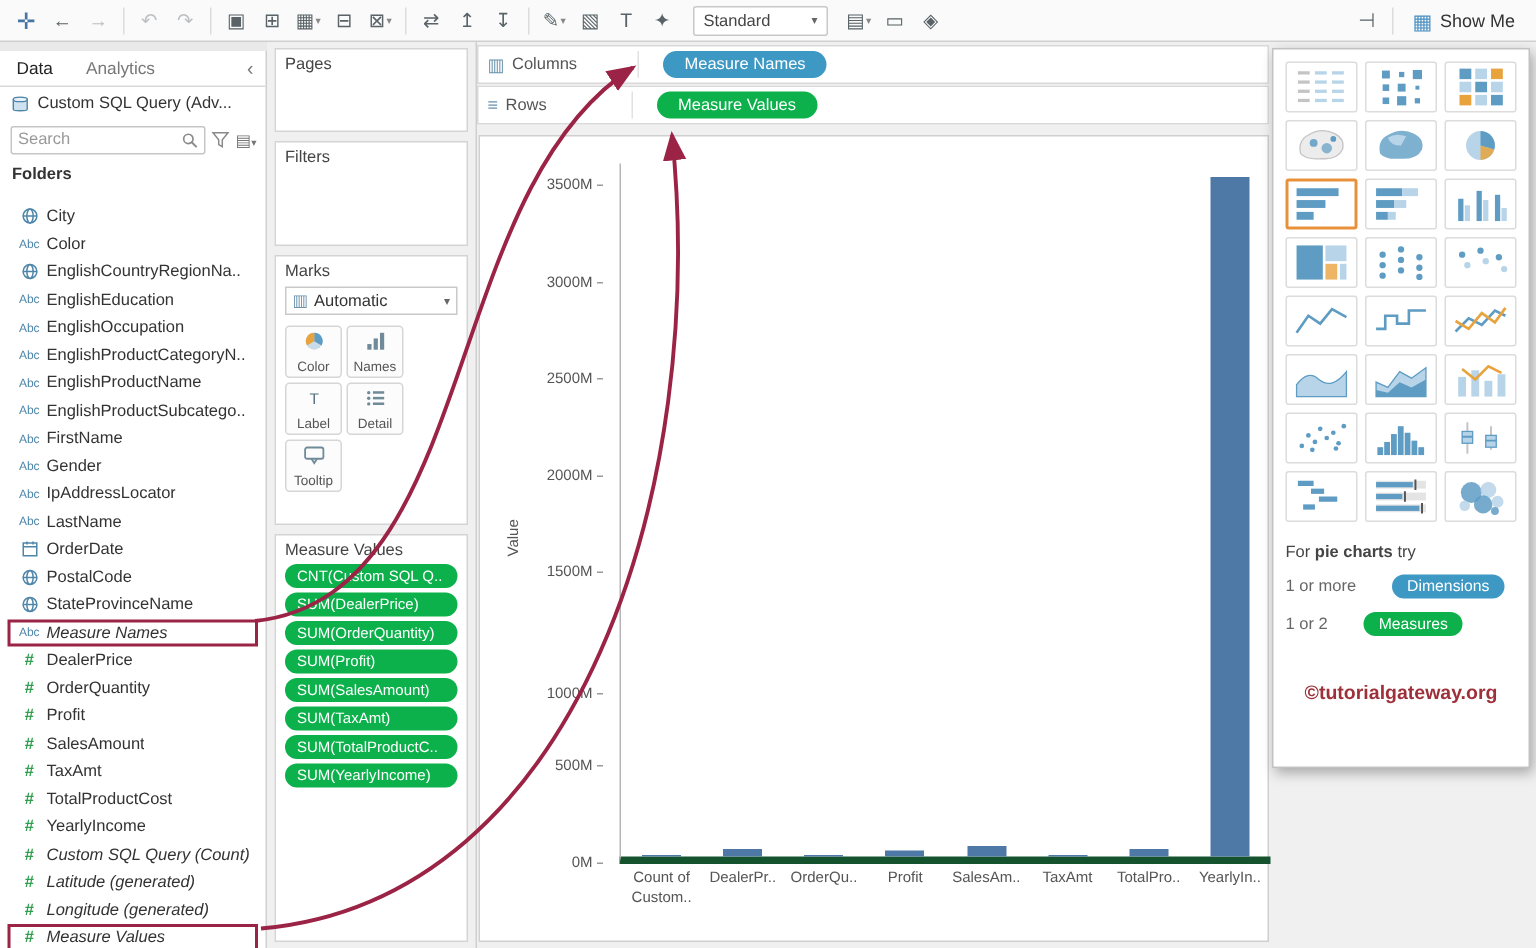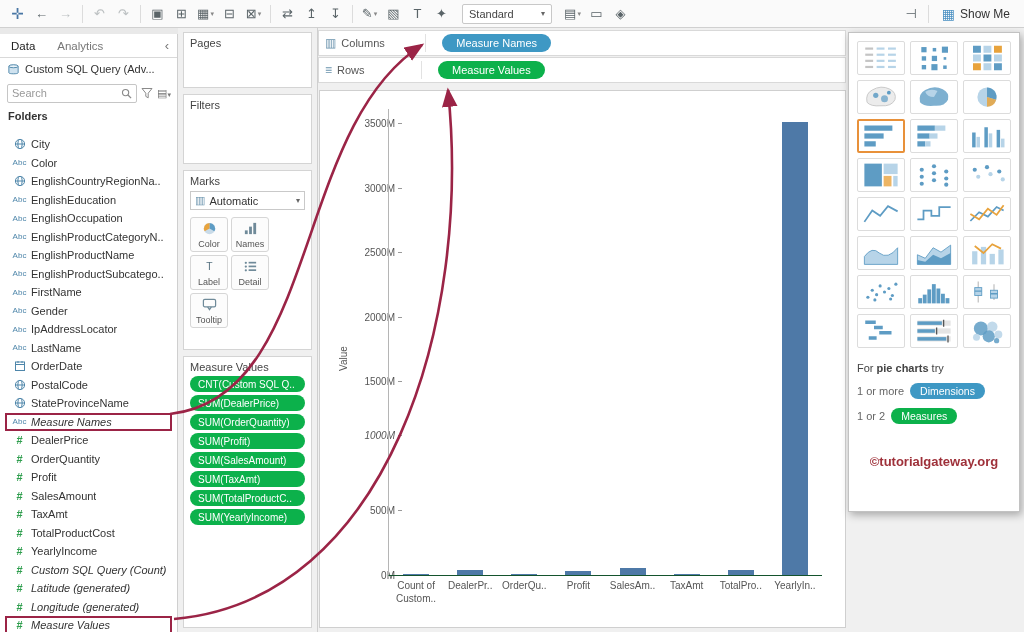--- a/index.html
+++ b/index.html
@@ -67,32 +67,32 @@
 .shelf .pill{margin-left:16px}
 .pill{height:18px;border-radius:9px;color:#fff;display:inline-flex;align-items:center;padding:0 14px;font-size:11px;white-space:nowrap}
 .pill.blue{background:var(--pill_blue)}
 .pill.green{background:var(--pill_green)}
 .chart{position:absolute;top:62px;left:1px;width:527px;height:538px;background:#fff;border:1px solid #cfcfcf}
 .ylab{position:absolute;left:16px;top:0;height:100%;width:14px;display:flex;align-items:center;justify-content:center;writing-mode:vertical-rl;transform:rotate(180deg);color:#555;font-size:10px}
 .yticks{position:absolute;left:0;top:18px;width:82px;height:467px}
 .ytick{position:absolute;right:0;display:flex;align-items:center}
 .ytl{color:#555;font-size:10px}
 .ymark{width:4px;height:1px;background:#9a9a9a;margin-left:3px}
-.plot{position:absolute;left:68px;top:18px;width:434px;height:467px;border-left:1px solid #b5b5b5;border-bottom:1px solid #14532d;display:flex}
+.plot{position:absolute;left:93px;top:18px;width:434px;height:467px;border-left:1px solid #b5b5b5;border-bottom:5px solid #14532d;display:flex}
 .slot{flex:1;position:relative}
 .bar{position:absolute;bottom:0;left:50%;transform:translateX(-50%);width:26px;background:var(--bar)}
 .xlab{position:absolute;top:471px;left:1px;right:1px;text-align:center;color:#555;font-size:10px;line-height:1.25}
 
 
 .showme{position:absolute;top:32px;left:848px;width:172px;height:480px;background:#fff;border:1px solid #c2c2c2;box-shadow:2px 3px 8px rgba(0,0,0,.3);z-index:6;padding:8px}
 .thumb-grid{display:grid;grid-template-columns:repeat(3,1fr);gap:5px}
 .thumb{height:34px;border:1px solid #dcdcdc;border-radius:2px;background:#fff;display:flex;align-items:center;justify-content:center;overflow:hidden}
 .thumb.sel{border:2px solid var(--thumb_select)}
 .tip{margin-top:14px;color:#444}
-.req{margin-top:9px;display:flex;align-items:center;gap:6px;color:#666}
+.req{margin-top:9px;display:flex;align-items:center;gap:24px;color:#666}
 .pill.small{height:16px;font-size:10.5px;padding:0 10px;border-radius:8px}
 .watermark{margin-top:30px;text-align:center;font-weight:bold;font-size:13px;color:var(--watermark)}
 
 
 .arrows{position:absolute;top:0;left:0;width:1024px;height:632px;z-index:9;pointer-events:none}
 </style>
 </head>
 <body>
 
 <div class="app">
@@ -438,21 +438,21 @@
       <div class="ylab">Value</div>
       <div class="yticks" id="yticks">
           <div class="ytick" style="top: 461px;">
             <span class="ytl">0M</span>
             <span class="ymark"></span>
           </div>
           <div class="ytick" style="top: 396.497px;">
             <span class="ytl">500M</span>
             <span class="ymark"></span>
           </div>
-          <div class="ytick" style="top: 321px; font-style: italic;">
+          <div class="ytick" style="top: 348px;">
             <span class="ytl">1000M</span>
             <span class="ymark"></span>
           </div>
           <div class="ytick" style="top: 267.492px;">
             <span class="ytl">1500M</span>
             <span class="ymark"></span>
           </div>
           <div class="ytick" style="top: 202.989px;">
             <span class="ytl">2000M</span>
             <span class="ymark"></span>

